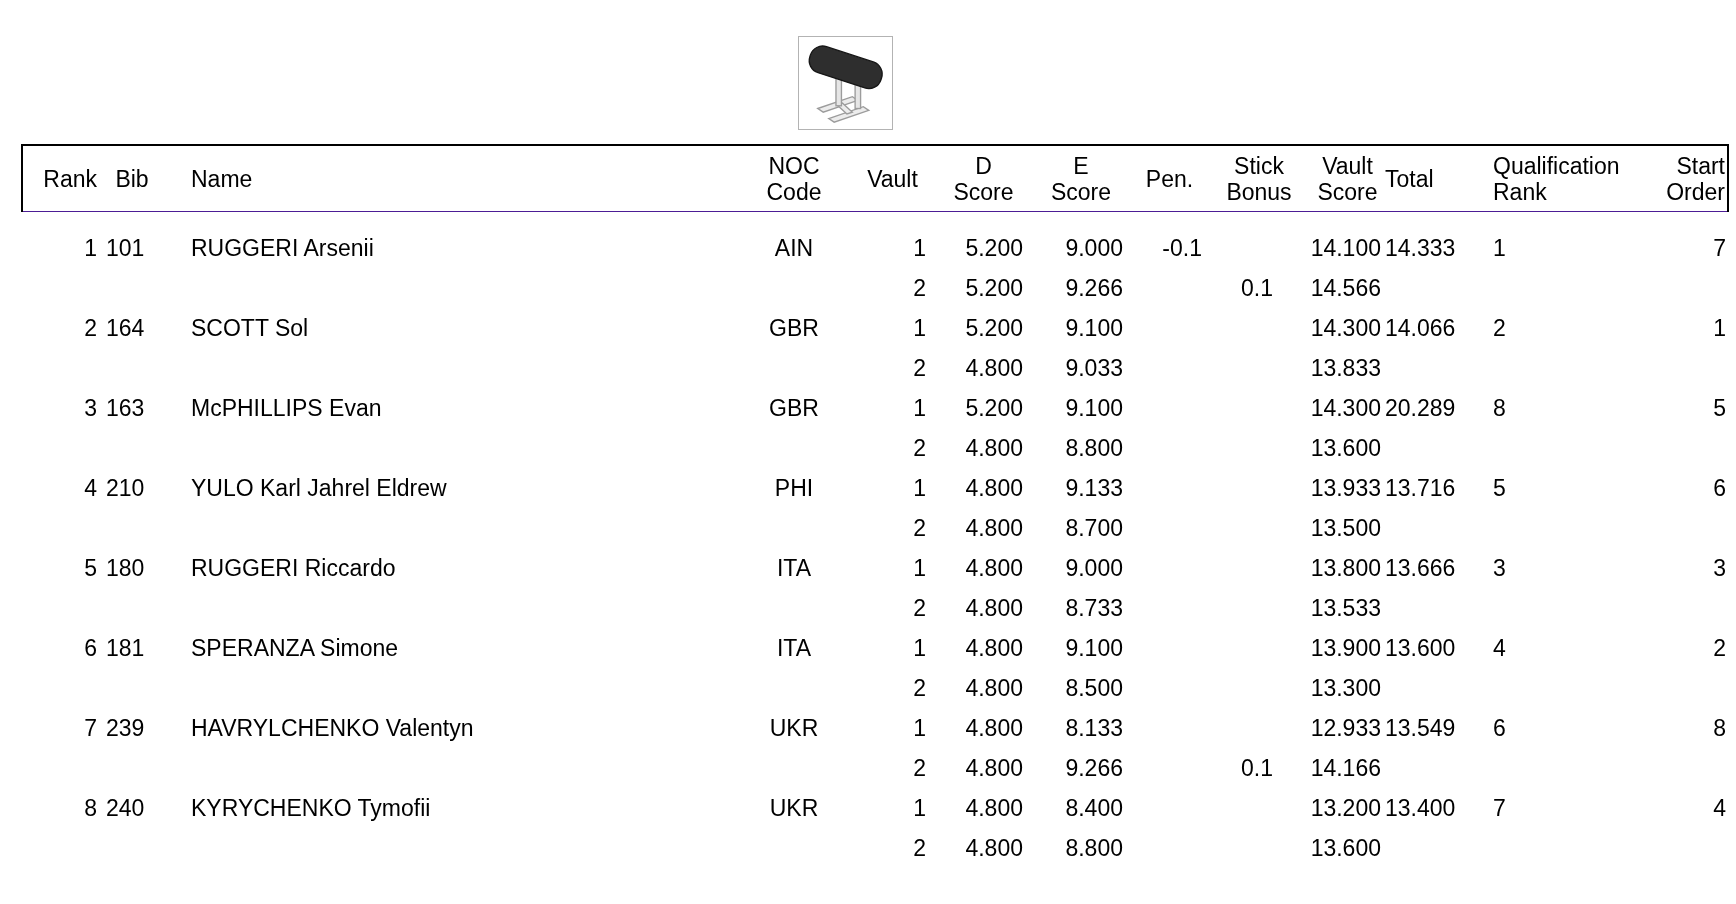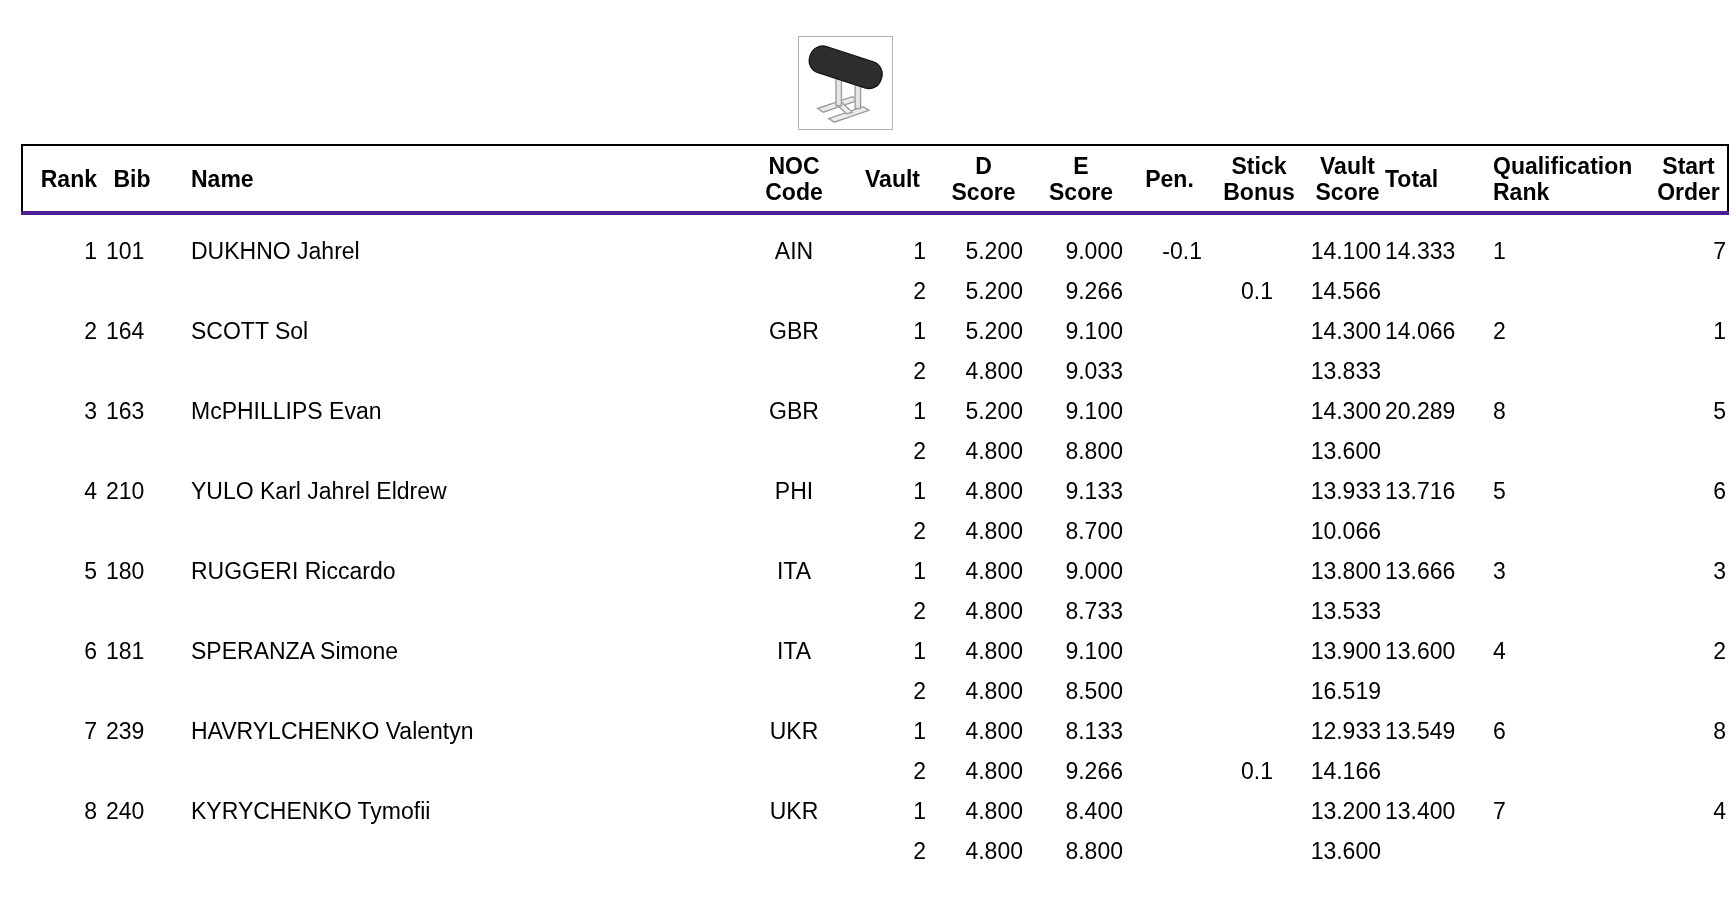--- a/index.html
+++ b/index.html
@@ -30,29 +30,29 @@
     border-collapse:collapse;
     table-layout:fixed;
   }
   th, td {
     padding:0;
     font-size:23px;
     white-space:nowrap;
     overflow:hidden;
   }
   thead th {
-    font-weight:bold;
+    font-weight:normal;
     height:65px;
     line-height:26px;
     vertical-align:middle;
     border-top:2px solid #000;
-    border-bottom:4px solid #4c1d95;
+    border-bottom:1px solid #4c1d95;
   }
   thead th:first-child { border-left:2px solid #000; }
-  thead th:last-child  { border-right:2px solid #000;text-align:center; }
+  thead th:last-child  { border-right:2px solid #000; }
   tbody td { height:40px; vertical-align:middle; }
   tr.spacer td { height:16px; border-top:1px solid #e3e3e3; }
 
   
   .col-rank               { width:74px;  text-align:right;  padding-right:4px; }
   .col-bib                { width:62px;  text-align:left;   padding-left:5px; }
   th.col-bib              { text-align:center; padding-left:0; }
   .col-name               { width:548px; text-align:left;   padding-left:28px; }
   .col-noc                { width:110px; text-align:center; }
   .col-vault              { width:87px;  text-align:right;  padding-right:10px; }
@@ -142,21 +142,21 @@
         </th>
       </tr>
   </thead>
   <tbody>
       <tr class="spacer">
         <td colspan="13"></td>
       </tr>
       <tr>
         <td class="col-rank">1</td>
         <td class="col-bib">101</td>
-        <td class="col-name">DUKHNO Jahrel</td>
+        <td class="col-name">RUGGERI Arsenii</td>
         <td class="col-noc">AIN</td>
         <td class="col-vault">1</td>
         <td class="col-d_score">5.200</td>
         <td class="col-e_score">9.000</td>
         <td class="col-pen">-0.1</td>
         <td class="col-stick_bonus"></td>
         <td class="col-vault_score">14.100</td>
         <td class="col-total">14.333</td>
         <td class="col-qualification_rank">1</td>
         <td class="col-start_order">7</td>
@@ -254,21 +254,21 @@
       <tr>
         <td class="col-rank"></td>
         <td class="col-bib"></td>
         <td class="col-name"></td>
         <td class="col-noc"></td>
         <td class="col-vault">2</td>
         <td class="col-d_score">4.800</td>
         <td class="col-e_score">8.700</td>
         <td class="col-pen"></td>
         <td class="col-stick_bonus"></td>
-        <td class="col-vault_score">10.066</td>
+        <td class="col-vault_score">13.500</td>
         <td class="col-total"></td>
         <td class="col-qualification_rank"></td>
         <td class="col-start_order"></td>
       </tr>
       <tr>
         <td class="col-rank">5</td>
         <td class="col-bib">180</td>
         <td class="col-name">RUGGERI Riccardo</td>
         <td class="col-noc">ITA</td>
         <td class="col-vault">1</td>
@@ -314,21 +314,21 @@
       <tr>
         <td class="col-rank"></td>
         <td class="col-bib"></td>
         <td class="col-name"></td>
         <td class="col-noc"></td>
         <td class="col-vault">2</td>
         <td class="col-d_score">4.800</td>
         <td class="col-e_score">8.500</td>
         <td class="col-pen"></td>
         <td class="col-stick_bonus"></td>
-        <td class="col-vault_score">16.519</td>
+        <td class="col-vault_score">13.300</td>
         <td class="col-total"></td>
         <td class="col-qualification_rank"></td>
         <td class="col-start_order"></td>
       </tr>
       <tr>
         <td class="col-rank">7</td>
         <td class="col-bib">239</td>
         <td class="col-name">HAVRYLCHENKO Valentyn</td>
         <td class="col-noc">UKR</td>
         <td class="col-vault">1</td>

